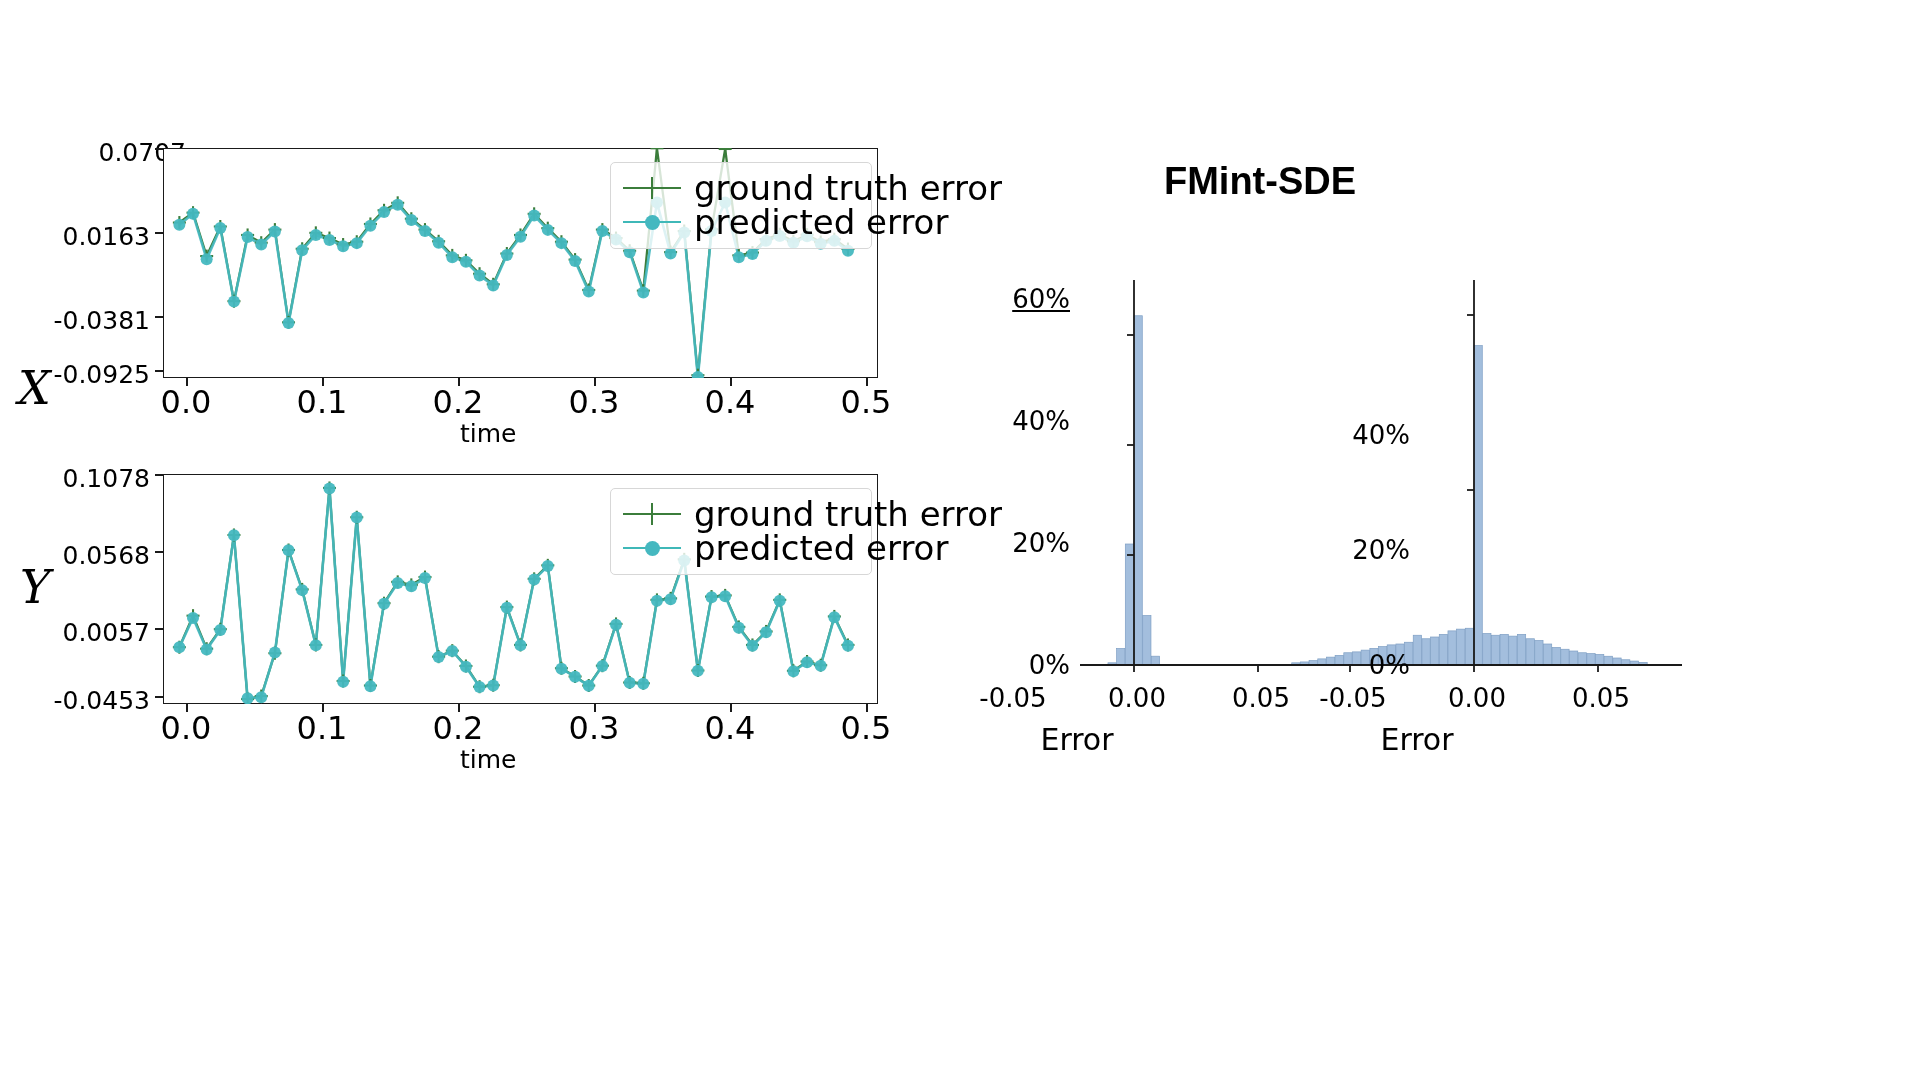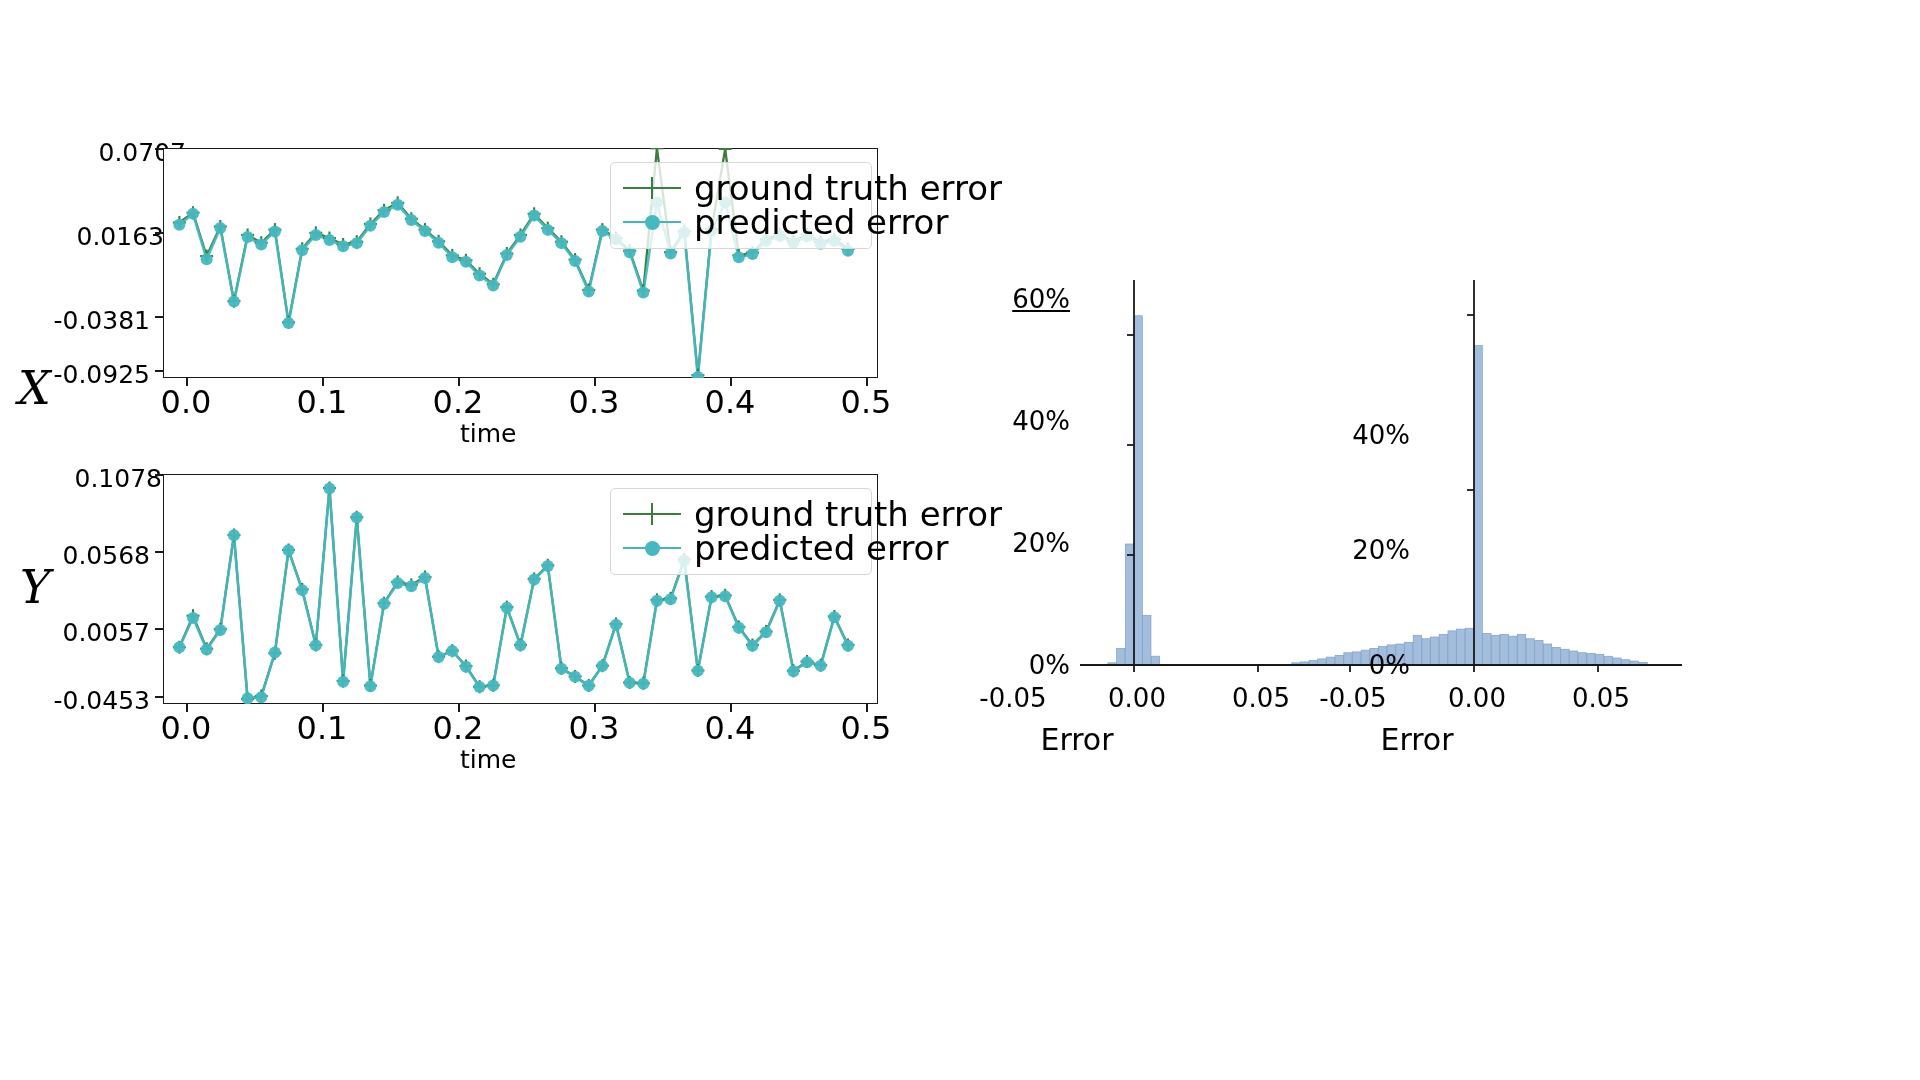--- a/index.html
+++ b/index.html
@@ -96,21 +96,21 @@
 </style>
 </head>
 <body>
 
 <div class="stage">
 
   <div class="ts-panel" style="left:0px;top:140px;width:900px;height:300px;">
     <div class="ylab-math" style="left:18px;top:225px;">X</div>
 
     <div class="ytick" style="left:0px;top:0px;width:150px;padding-left:36px;">0.0707</div>
-    <div class="ytick" style="left:0px;top:84px;width:150px;padding-left:14px;">0.0163</div>
+    <div class="ytick" style="left:0px;top:84px;width:150px;">0.0163</div>
     <div class="ytick" style="left:0px;top:168px;width:150px;">-0.0381</div>
     <div class="ytick" style="left:0px;top:222px;width:150px;">-0.0925</div>
 
     <div class="ts-frame" style="left:163px;top:8px;width:715px;height:230px;"></div>
 
     <div class="tickmark-y" style="left:155px;top:8px;"></div>
     <div class="tickmark-y" style="left:155px;top:92px;"></div>
     <div class="tickmark-y" style="left:155px;top:176px;"></div>
     <div class="tickmark-y" style="left:155px;top:230px;"></div>
 
@@ -306,21 +306,21 @@
             <span class="legend-dot"></span>
         </span>
         <span class="legend-label">predicted error</span>
       </div>
     </div>
   </div>
 
   <div class="ts-panel" style="left:0px;top:466px;width:900px;height:300px;">
     <div class="ylab-math" style="left:20px;top:98px;">Y</div>
 
-    <div class="ytick" style="left:12px;top:0px;width:150px;">0.1078</div>
+    <div class="ytick" style="left:0px;top:0px;width:150px;">0.1078</div>
     <div class="ytick" style="left:0px;top:77px;width:150px;">0.0568</div>
     <div class="ytick" style="left:0px;top:154px;width:150px;">0.0057</div>
     <div class="ytick" style="left:0px;top:222px;width:150px;">-0.0453</div>
 
     <div class="ts-frame" style="left:163px;top:8px;width:715px;height:230px;"></div>
 
     <div class="tickmark-y" style="left:155px;top:8px;"></div>
     <div class="tickmark-y" style="left:155px;top:85px;"></div>
     <div class="tickmark-y" style="left:155px;top:162px;"></div>
     <div class="tickmark-y" style="left:155px;top:230px;"></div>
@@ -514,20 +514,21 @@
       <div class="legend-row">
         <span class="legend-key">
           <span class="legend-line pred"></span>
             <span class="legend-dot"></span>
         </span>
         <span class="legend-label">predicted error</span>
       </div>
     </div>
   </div>
 
+  <div class="hist-title" style="left:1090px;top:160px;width:340px;">FMint-SDE</div>
 
   <div class="hist-panel" style="left:1080px;top:260px;width:420px;height:430px;">
     <svg class="hist-svg" width="420" height="430" viewBox="0 0 420 430">
         <rect x="27.96" y="402.80" width="8.28" height="2.20" fill="#a3bedd" stroke="#7e9fc4" stroke-width="0.7"></rect>
         <rect x="36.64" y="388.50" width="8.28" height="16.50" fill="#a3bedd" stroke="#7e9fc4" stroke-width="0.7"></rect>
         <rect x="45.32" y="284.00" width="8.28" height="121.00" fill="#a3bedd" stroke="#7e9fc4" stroke-width="0.7"></rect>
         <rect x="54.00" y="55.75" width="8.28" height="349.25" fill="#a3bedd" stroke="#7e9fc4" stroke-width="0.7"></rect>
         <rect x="62.68" y="355.50" width="8.28" height="49.50" fill="#a3bedd" stroke="#7e9fc4" stroke-width="0.7"></rect>
         <rect x="71.36" y="396.20" width="8.28" height="8.80" fill="#a3bedd" stroke="#7e9fc4" stroke-width="0.7"></rect>
         <line x1="-244" y1="405" x2="410" y2="405" stroke="#1a1a1a" stroke-width="1.8"></line>

